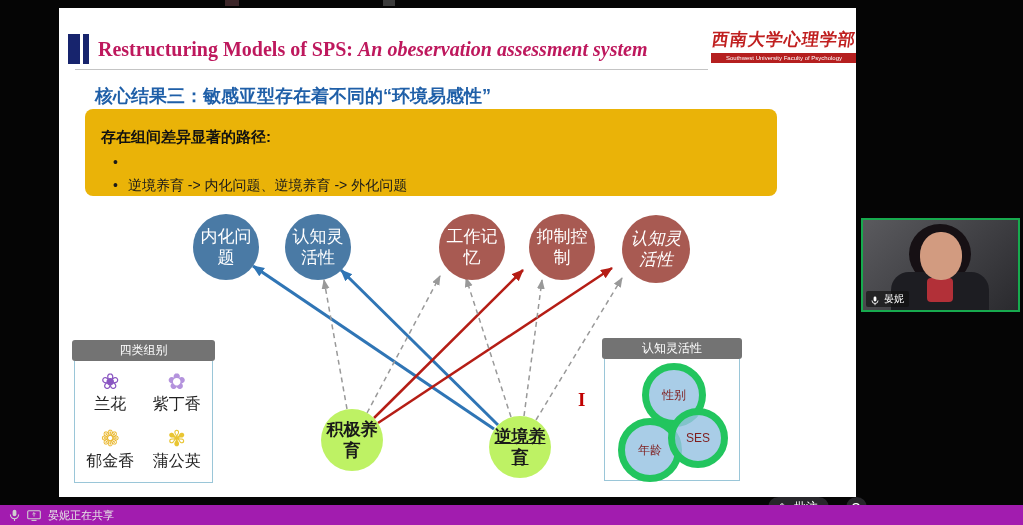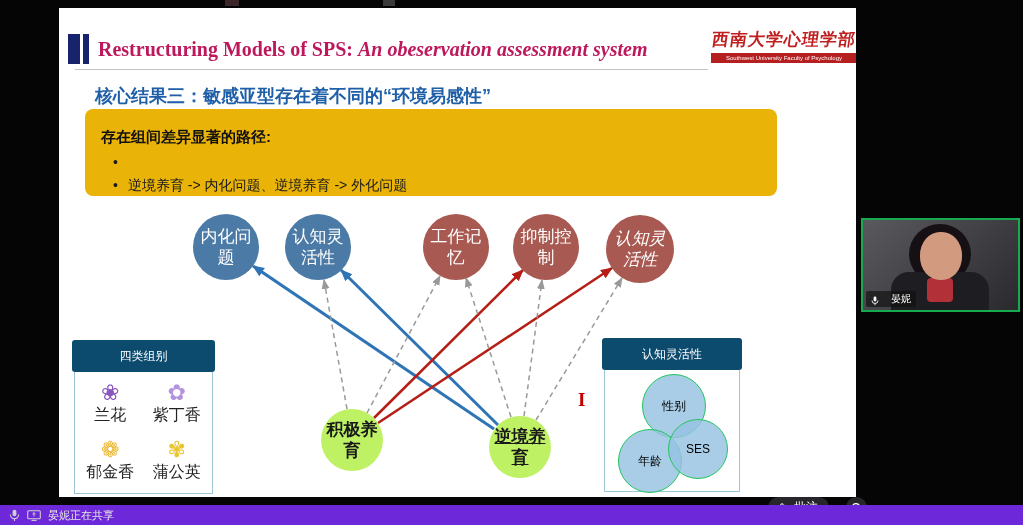--- a/index.html
+++ b/index.html
@@ -31,65 +31,65 @@
   .heading { position:absolute; left:36px; top:76px; font-size:18px; font-weight:bold; color:#1f5fa8; }
 
   .pathbox { position:absolute; left:26px; top:101px; width:692px; height:87px; background:#eab308; border-radius:8px; padding:19px 16px; }
   .pathbox-title { font-size:15px; font-weight:bold; color:#111; }
   .bullet { display:flex; gap:10px; margin:7px 0 0 12px; font-size:14px; color:#1a1a1a; }
 
   svg.arrows { position:absolute; left:0; top:0; width:797px; height:489px; pointer-events:none; }
 
   .node { position:absolute; border-radius:50%; display:flex; align-items:center; justify-content:center; text-align:center; color:#fff; font-size:17px; line-height:1.25; padding:4px; }
   .node.blue   { background:#4a7aa5; }
-  .node.red    { background:#a85a52; }
+  .node.red    { background:#a85a52;margin-left:16px; }
   .node.yellow { background:#bef264; color:#1a1a1a; }
   .n-int { left:134px; top:206px; width:66px; height:66px; }
   .n-ext { left:226px; top:206px; width:66px; height:66px; }
   .n-wm  { left:364px; top:206px; width:66px; height:66px; }
   .n-ic  { left:454px; top:206px; width:66px; height:66px; }
   .n-cf  { left:547px; top:207px; width:68px; height:68px;font-style:italic; }
   .n-pp  { left:262px; top:401px; width:62px; height:62px; font-weight:bold; }
   .n-ap  { left:430px; top:408px; width:62px; height:62px; font-weight:bold;text-decoration:underline; }
 
   .sig-marker { position:absolute; left:519px; top:381px; font-family:"Liberation Serif", serif; font-weight:bold; font-size:19px; color:#c00000; }
 
   .side-box { position:absolute; width:143px; }
-  .side-box .hd { height:32px; background:#0c4a6e; color:#fff; font-size:12px; display:flex; align-items:center; justify-content:center; border-radius:3px; }
+  .side-box .hd { height:21px; background:#737373; color:#fff; font-size:12px; display:flex; align-items:center; justify-content:center; border-radius:3px; }
   .side-box .bd { margin:0 2px; background:#fff; border:1px solid #9ac6d8; border-top:none; height:122px; position:relative; }
   .groups-box { left:13px; top:332px; }
   .controls-box { left:543px; top:330px; width:140px; }
 
   .flower-grid { display:grid; grid-template-columns:1fr 1fr; height:100%; padding:4px 2px; }
   .flower-cell { display:flex; flex-direction:column; align-items:center; justify-content:center; gap:1px; }
   .flower-glyph { font-size:22px; line-height:22px; }
   .fg-orchid { color:#8a56c2; }
   .fg-lilac { color:#b493dd; }
   .fg-tulip { color:#e9b62b; }
   .fg-dandelion { color:#e9c532; }
   .flower-label { font-size:16px; color:#222; }
 
-  .venn { position:absolute; border-radius:50%; background:rgba(150,194,226,0.82); border:1px solid #22c55e; display:flex; align-items:center; justify-content:center; font-size:12px; color:#000000; }
+  .venn { position:absolute; border-radius:50%; background:rgba(150,194,226,0.82); border:7px solid #22c55e; display:flex; align-items:center; justify-content:center; font-size:12px; color:#7f1d1d; }
   .v-gender { left:37px; top:4px;  width:64px; height:64px; }
   .v-age    { left:13px; top:59px; width:64px; height:64px; }
   .v-ses    { left:63px; top:49px; width:60px; height:60px; }
 
   
   .annotate-pill { position:absolute; left:768px; top:497px; height:21px; background:rgba(42,42,47,0.92); border-radius:11px; padding:0 11px; display:flex; align-items:center; gap:5px; color:#fff; font-size:12px; cursor:pointer; }
   .annotate-pill .pen { font-size:12px; }
   .zoom-btn { position:absolute; left:846px; top:497px; width:21px; height:21px; border-radius:50%; background:rgba(42,42,47,0.92); display:flex; align-items:center; justify-content:center; cursor:pointer; }
 
   .video-thumb { position:absolute; left:861px; top:218px; width:159px; height:94px; border:2px solid #17aa4e; background:linear-gradient(135deg,#5a5a5e,#2a2a2e); overflow:hidden; }
   .vt-hair { position:absolute; left:46px; top:4px; width:62px; height:60px; border-radius:50%; background:#161014; }
   .vt-body { position:absolute; left:28px; top:52px; width:98px; height:40px; border-radius:18px 18px 0 0; background:#1d1d22; }
   .vt-scarf { position:absolute; left:64px; top:58px; width:26px; height:24px; border-radius:4px; background:#b23038; }
   .vt-face { position:absolute; left:57px; top:12px; width:42px; height:48px; border-radius:48%; background:#d29b80; }
-  .vt-badge { position:absolute; left:3px; bottom:3px; background:rgba(15,15,15,0.65); border-radius:2px; padding:1px 5px; display:flex; align-items:flex-end; gap:12px; color:#fff; font-size:10px; }
-
-  .bottom-bar { position:absolute; left:0; top:505px; width:1023px; height:20px; background:#6d28d9; display:flex; align-items:center; gap:7px; padding-left:9px; }
+  .vt-badge { position:absolute; left:3px; bottom:3px; background:rgba(15,15,15,0.65); border-radius:2px; padding:1px 5px; display:flex; align-items:flex-end; gap:5px; color:#fff; font-size:10px; }
+
+  .bottom-bar { position:absolute; left:0; top:505px; width:1023px; height:20px; background:#a21caf; display:flex; align-items:center; gap:7px; padding-left:9px; }
   .bottom-bar .share-text { font-size:11px; color:#e6e6e6; }
 </style>
 </head>
 <body>
 
 <div class="screen">
 
   <span class="artifact a1"></span>
   <span class="artifact a2"></span>
 

